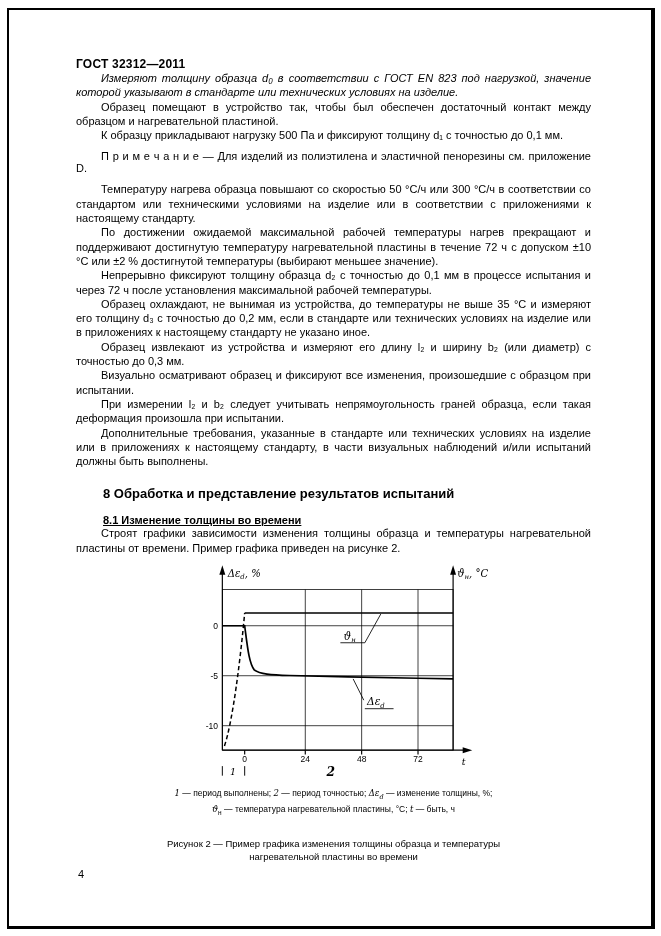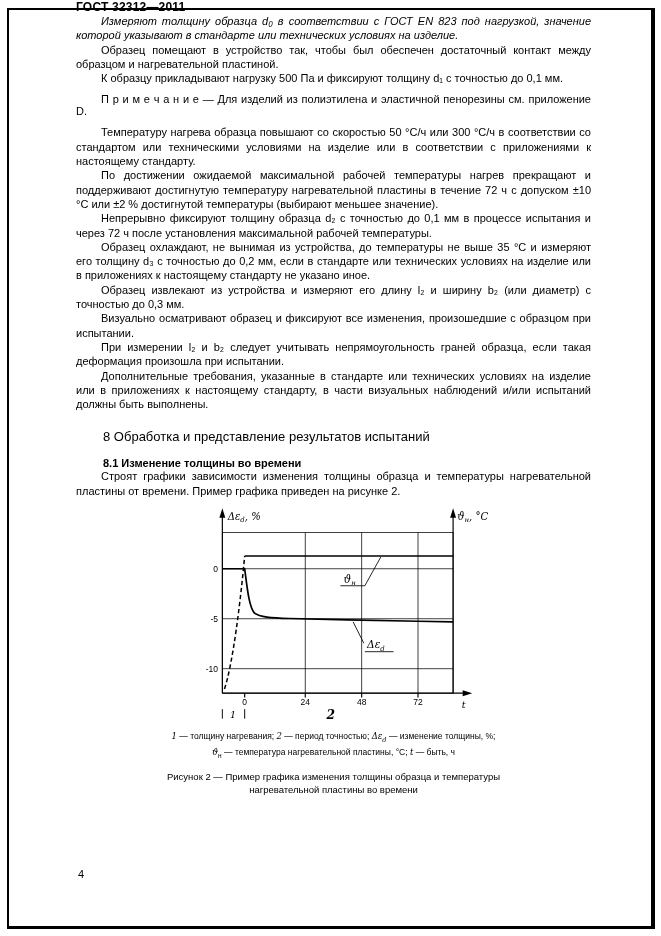--- a/index.html
+++ b/index.html
@@ -10,39 +10,39 @@
     font-family:"Liberation Sans","DejaVu Sans",sans-serif;
     position:relative;
     overflow:hidden;
   }
   .frame {
     position:absolute; top:8px; left:7px; right:6px; bottom:7px;
     border:2px solid #000; border-right-width:4px; border-bottom-width:3px;
     pointer-events:none;
   }
   .content { position:absolute; left:76px; right:70px; top:0; }
-  .doc-header { font-weight:bold; font-size:12px; letter-spacing:0.2px; }
+  .doc-header { margin-top:57px; font-weight:bold; font-size:12px; letter-spacing:0.2px; }
   p.body {
     font-size:11px; line-height:14.3px; text-align:justify;
     text-indent:25px; margin:0;
   }
   .first { margin-top:16px;font-style:italic; }
   .note {
     font-size:11px; line-height:12px; text-indent:25px;
     margin:8px 0 8px 0; text-align:justify;
   }
-  h2.sec { margin-top:18px; padding-left:27px; font-size:13px; font-weight:normal; }
-  h3.subsec { margin-top:13px; padding-left:27px; font-size:11px; font-weight:bold; }
+  h2.sec { margin-top:18px; padding-left:27px; font-size:13px; font-weight:bold; }
+  h3.subsec { margin-top:13px; padding-left:27px; font-size:11px; font-weight:bold;text-decoration:underline; }
   .intro { margin-top:9px; }
   .figure { margin-top:8px; text-align:center; }
   svg.chart { display:inline-block; }
   .fig-legend { font-size:8.5px; line-height:12px; text-align:center; margin-top:2px; }
   .fig-legend sub { font-size:6.5px; }
   .it { font-style:italic; font-family:"DejaVu Serif",serif; }
-  .fig-caption { font-size:9.5px; line-height:13px; text-align:center; margin-top:9px; }
+  .fig-caption { font-size:9.5px; line-height:13px; text-align:center; margin-top:19px; }
   .page-num { position:absolute; left:78px; top:868px; font-size:11px; }
 
   
   .alabel { font:italic 9.5px "DejaVu Serif",serif; fill:#000; }
   .cvar   { font:italic 10px "DejaVu Serif",serif; fill:#000; }
   .ssub   { font-size:6.5px; }
   .tick   { font:8px "Liberation Sans","DejaVu Sans",sans-serif; fill:#000; }
   .pvar   { font:italic 9px "DejaVu Serif",serif; fill:#000; }
   .p2big  { font:italic bold 11.5px "DejaVu Serif",serif; fill:#000; }
 </style>
@@ -134,21 +134,21 @@
 
       <g stroke="#000" stroke-width="0.9">
         <line x1="50" y1="191" x2="50" y2="200"></line>
         <line x1="71" y1="191" x2="71" y2="200"></line>
       </g>
       <text class="pvar" x="60" y="199" text-anchor="middle">1</text>
       <text class="p2big" x="152" y="200" text-anchor="middle">2</text>
     </svg>
 
     <div class="fig-legend">
-      <div><span class="it">1</span><span> — толщину нагревания; </span><span class="it">2</span><span> — период точностью; </span><span class="it">Δε</span><sub class="it">d</sub><span> — изменение толщины, %;</span></div>
+      <div><span class="it">1</span><span> — период выполнены; </span><span class="it">2</span><span> — период точностью; </span><span class="it">Δε</span><sub class="it">d</sub><span> — изменение толщины, %;</span></div>
       <div><span class="it">ϑ</span><sub>н</sub><span> — температура нагревательной пластины, °С; </span><span class="it">t</span><span> — быть, ч</span></div>
     </div>
 
     <div class="fig-caption">
       <div>Рисунок 2 — Пример графика изменения толщины образца и температуры</div>
       <div>нагревательной пластины во времени</div>
     </div>
   </div>
 
 </div>

